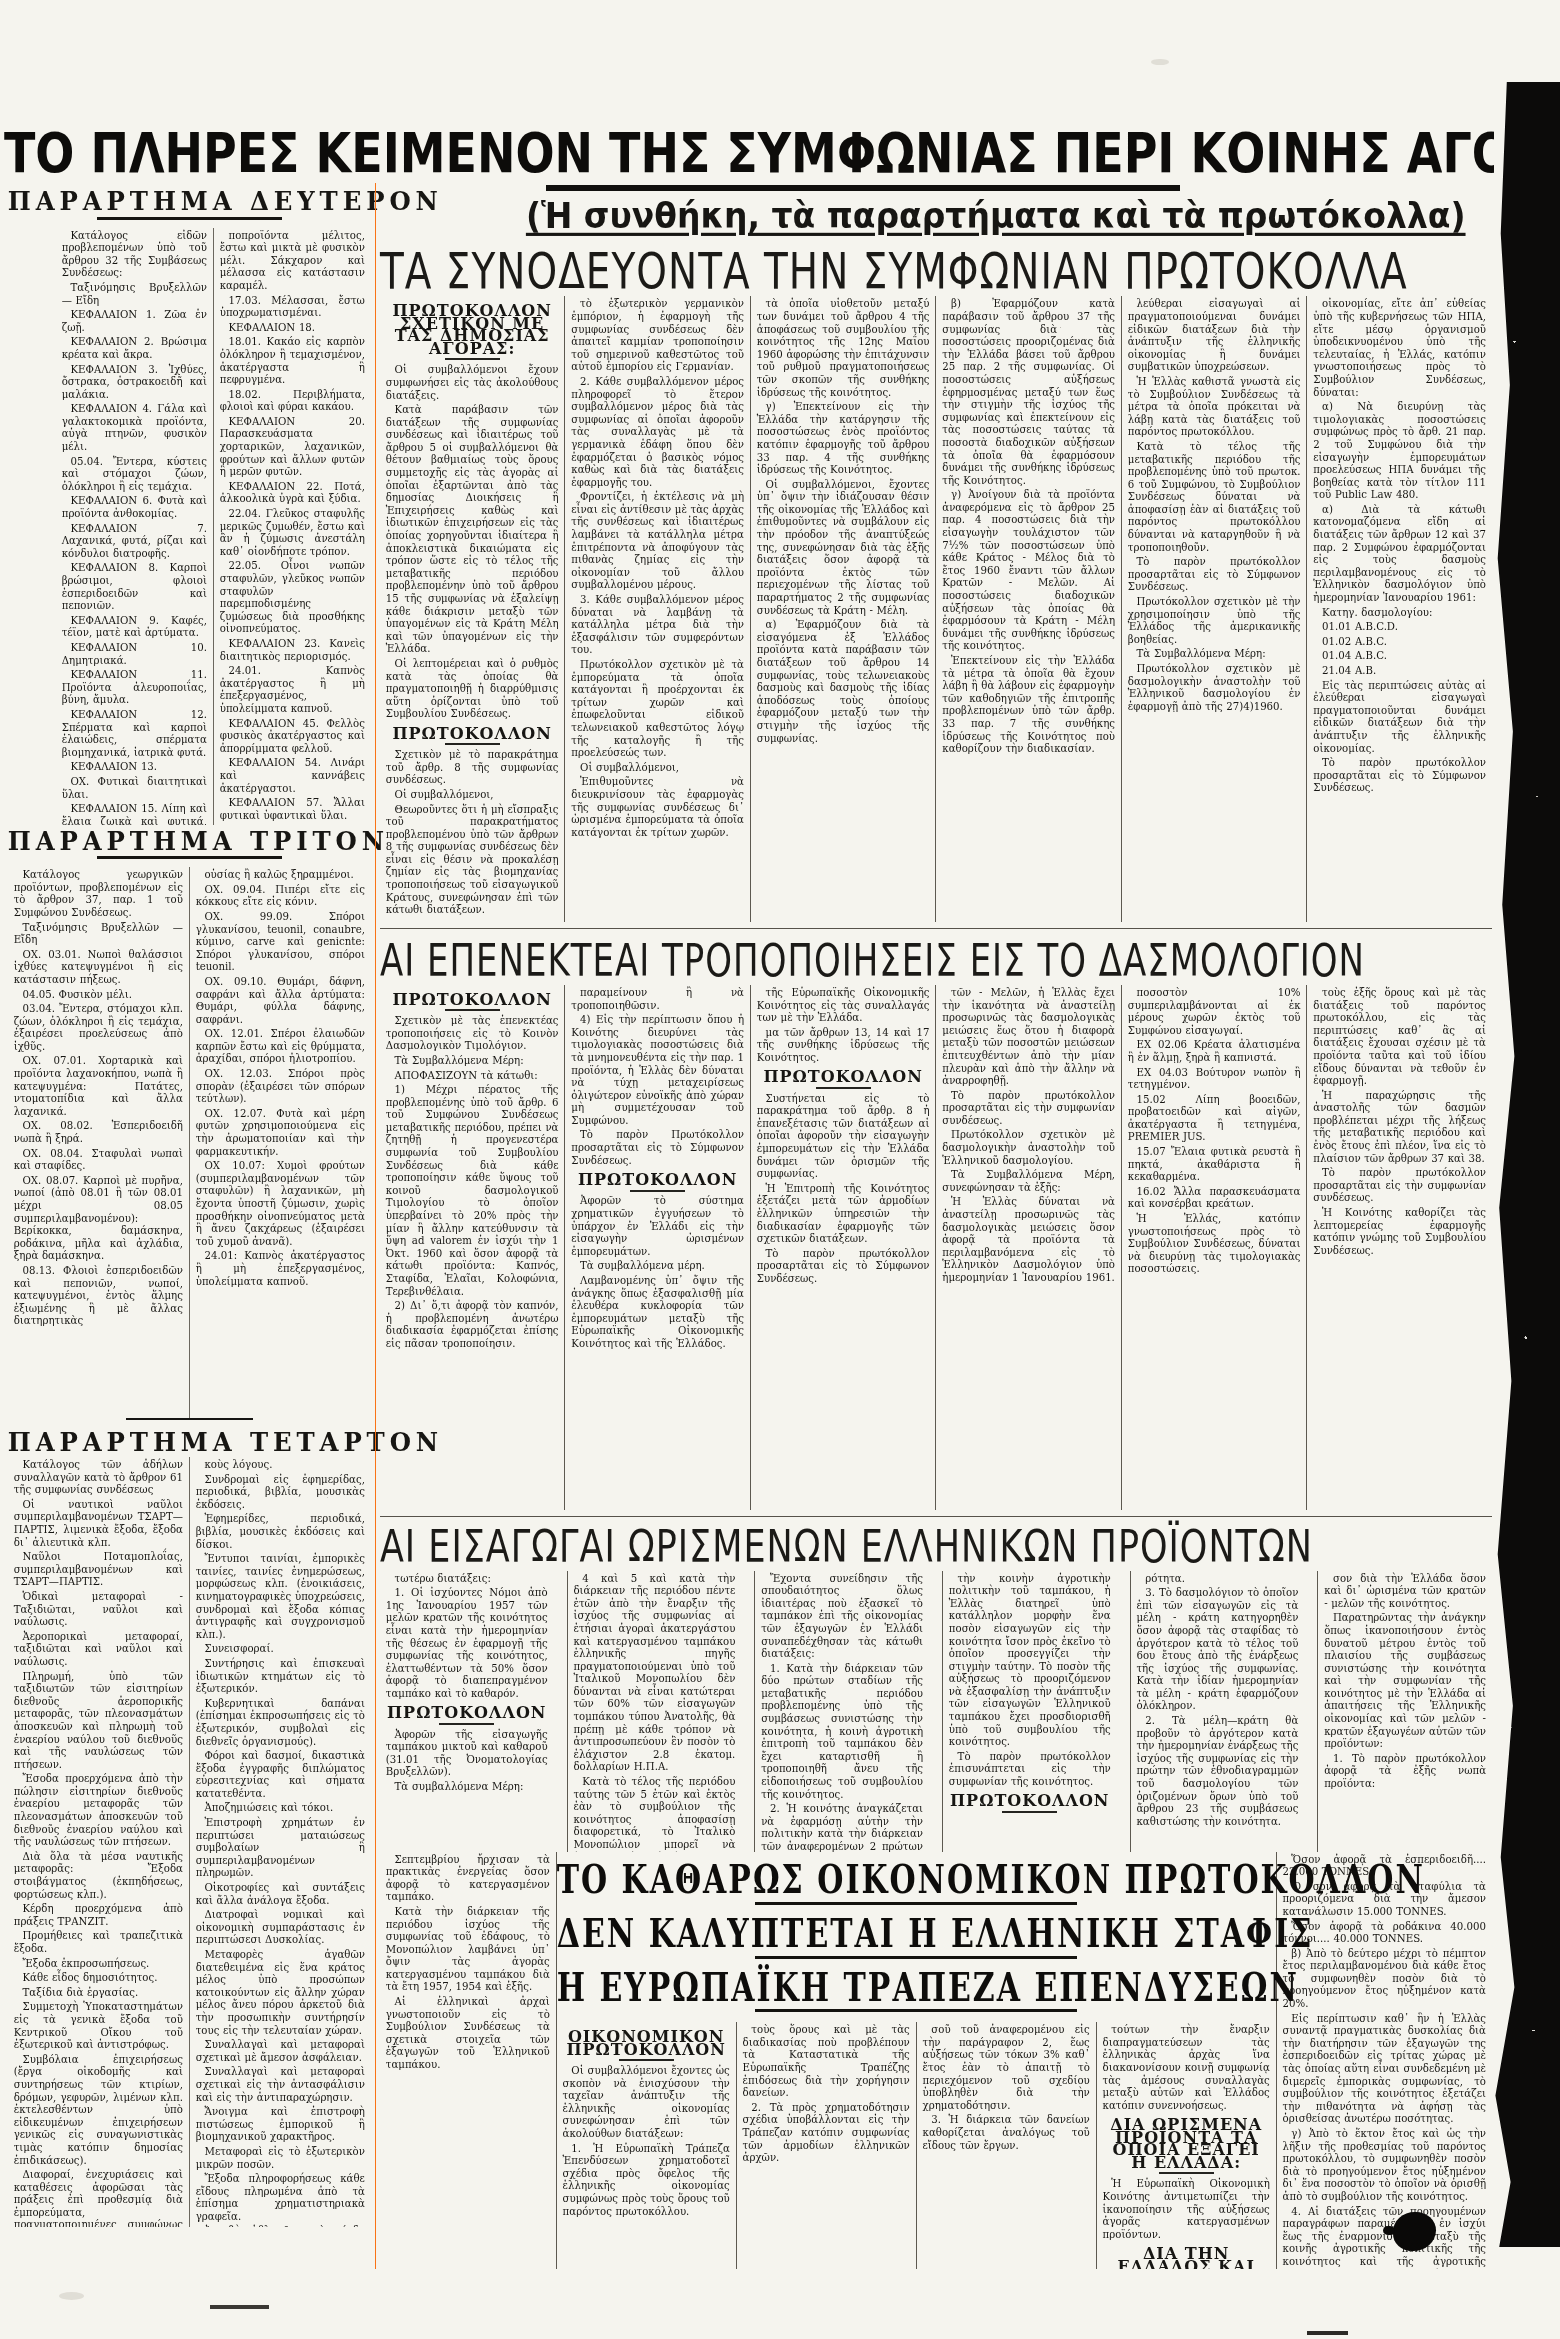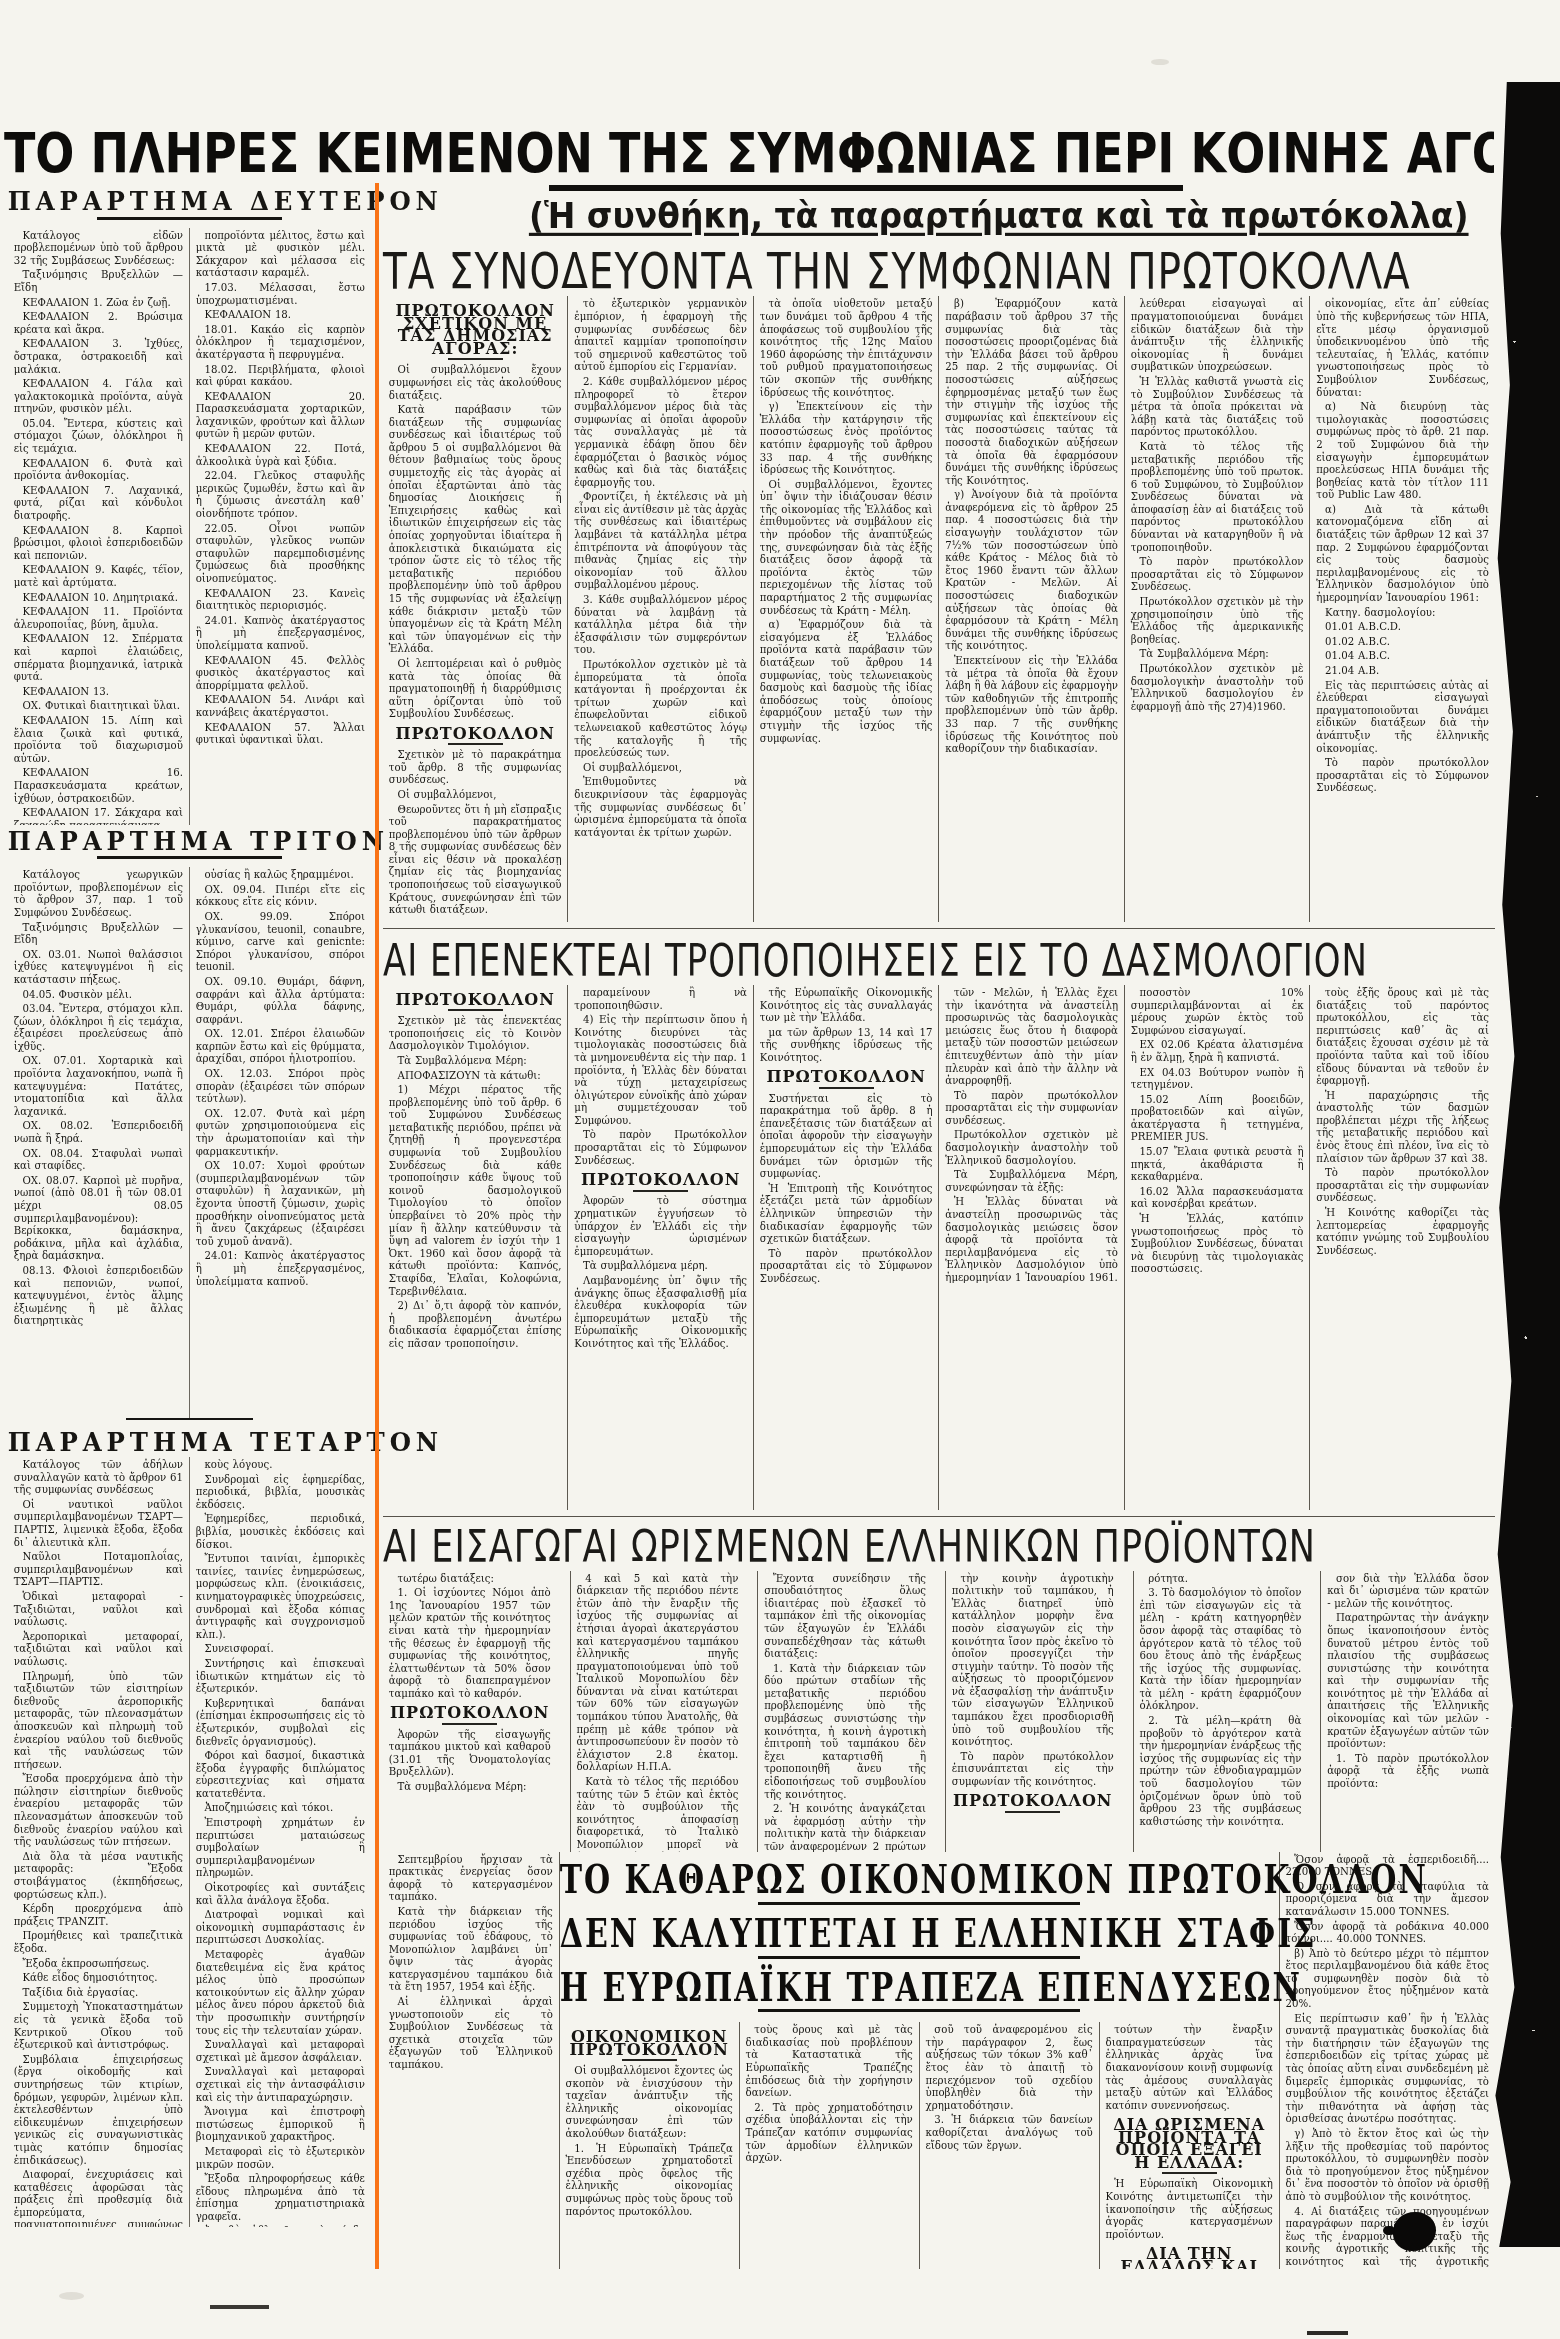--- a/index.html
+++ b/index.html
@@ -109,21 +109,21 @@
 </style>
 </head>
 <body>
 
 <div class="abs" id="main-headline">ΤΟ ΠΛΗΡΕΣ ΚΕΙΜΕΝΟΝ ΤΗΣ ΣΥΜΦΩΝΙΑΣ ΠΕΡΙ ΚΟΙΝΗΣ ΑΓΟΡΑΣ</div>
 
 <div class="abs" id="left-rail">
   <div>
     <div class="apx-title">ΠΑΡΑΡΤΗΜΑ ΔΕΥΤΕΡΟΝ</div>
     <div class="apx-bar"></div>
-    <div class="railcols" style="height:597px;">
+    <div class="railcols" style="height:597px;margin-left:48px;">
       <div class="col">
           <p>Κατάλογος εἰδῶν προβλεπομένων ὑπὸ τοῦ ἄρθρου 32 τῆς Συμβάσεως Συνδέσεως:</p>
           <p>Ταξινόμησις Βρυξελλῶν — Εἴδη</p>
           <p>ΚΕΦΑΛΑΙΟΝ 1. Ζῶα ἐν ζωῇ.</p>
           <p>ΚΕΦΑΛΑΙΟΝ 2. Βρώσιμα κρέατα καὶ ἄκρα.</p>
           <p>ΚΕΦΑΛΑΙΟΝ 3. Ἰχθύες, ὄστρακα, ὀστρακοειδῆ καὶ μαλάκια.</p>
           <p>ΚΕΦΑΛΑΙΟΝ 4. Γάλα καὶ γαλακτοκομικὰ προϊόντα, αὐγὰ πτηνῶν, φυσικὸν μέλι.</p>
           <p>05.04. Ἔντερα, κύστεις καὶ στόμαχοι ζώων, ὁλόκληροι ἢ εἰς τεμάχια.</p>
           <p>ΚΕΦΑΛΑΙΟΝ 6. Φυτὰ καὶ προϊόντα ἀνθοκομίας.</p>
           <p>ΚΕΦΑΛΑΙΟΝ 7. Λαχανικά, φυτά, ρίζαι καὶ κόνδυλοι διατροφῆς.</p>
@@ -225,21 +225,21 @@
           <p>Συναλλαγαὶ καὶ μεταφοραὶ σχετικαὶ εἰς τὴν ἀντασφάλισιν καὶ εἰς τὴν ἀντιπαραχώρησιν.</p>
           <p>Ἄνοιγμα καὶ ἐπιστροφὴ πιστώσεως ἐμπορικοῦ ἢ βιομηχανικοῦ χαρακτῆρος.</p>
           <p>Μεταφοραὶ εἰς τὸ ἐξωτερικὸν μικρῶν ποσῶν.</p>
           <p>Ἔξοδα πληροφορήσεως κάθε εἴδους πληρωμένα ἀπὸ τὰ ἐπίσημα χρηματιστηριακὰ γραφεῖα.</p>
           <p>Ἀμοιβὴ ἀθλητῶν καὶ κέρδη Ἱπποδρομιῶν.</p>
         </div>
     </div>
   </div>
 </div>
 
-<div class="abs" id="main" style="border-left:4px solid #f97316;padding-left:3.9px;">
+<div class="abs" id="main" style="border-left:1px solid #f97316;padding-left:3.9px;">
   <div id="subhead-rule"></div>
   <div id="subhead">(Ἡ συνθήκη, τὰ παραρτήματα καὶ τὰ πρωτόκολλα)</div>
   <div class="big-thin" id="section1-title">ΤΑ ΣΥΝΟΔΕΥΟΝΤΑ ΤΗΝ ΣΥΜΦΩΝΙΑΝ ΠΡΩΤΟΚΟΛΛΑ</div>
 
   <div class="bandcols" id="protocols-cols">
     <div class="col">
         <div class="colhead">ΠΡΩΤΟΚΟΛΛΟΝ ΣΧΕΤΙΚΟΝ ΜΕ ΤΑΣ ΔΗΜΟΣΙΑΣ ΑΓΟΡΑΣ:</div>
         <p>Οἱ συμβαλλόμενοι ἔχουν συμφωνήσει εἰς τὰς ἀκολούθους διατάξεις.</p>
         <p>Κατὰ παράβασιν τῶν διατάξεων τῆς συμφωνίας συνδέσεως καὶ ἰδιαιτέρως τοῦ ἄρθρου 5 οἱ συμβαλλόμενοι θὰ θέτουν βαθμιαίως τοὺς ὅρους συμμετοχῆς εἰς τὰς ἀγορὰς αἱ ὁποῖαι ἐξαρτῶνται ἀπὸ τὰς δημοσίας Διοικήσεις ἢ Ἐπιχειρήσεις καθὼς καὶ ἰδιωτικῶν ἐπιχειρήσεων εἰς τὰς ὁποίας χορηγοῦνται ἰδιαίτερα ἢ ἀποκλειστικὰ δικαιώματα εἰς τρόπον ὥστε εἰς τὸ τέλος τῆς μεταβατικῆς περιόδου προβλεπομένην ὑπὸ τοῦ ἄρθρου 15 τῆς συμφωνίας νὰ ἐξαλείψῃ κάθε διάκρισιν μεταξὺ τῶν ὑπαγομένων εἰς τὰ Κράτη Μέλη καὶ τῶν ὑπαγομένων εἰς τὴν Ἑλλάδα.</p>
         <p>Οἱ λεπτομέρειαι καὶ ὁ ρυθμὸς κατὰ τὰς ὁποίας θὰ πραγματοποιηθῇ ἡ διαρρύθμισις αὕτη ὁρίζονται ὑπὸ τοῦ Συμβουλίου Συνδέσεως.</p>

